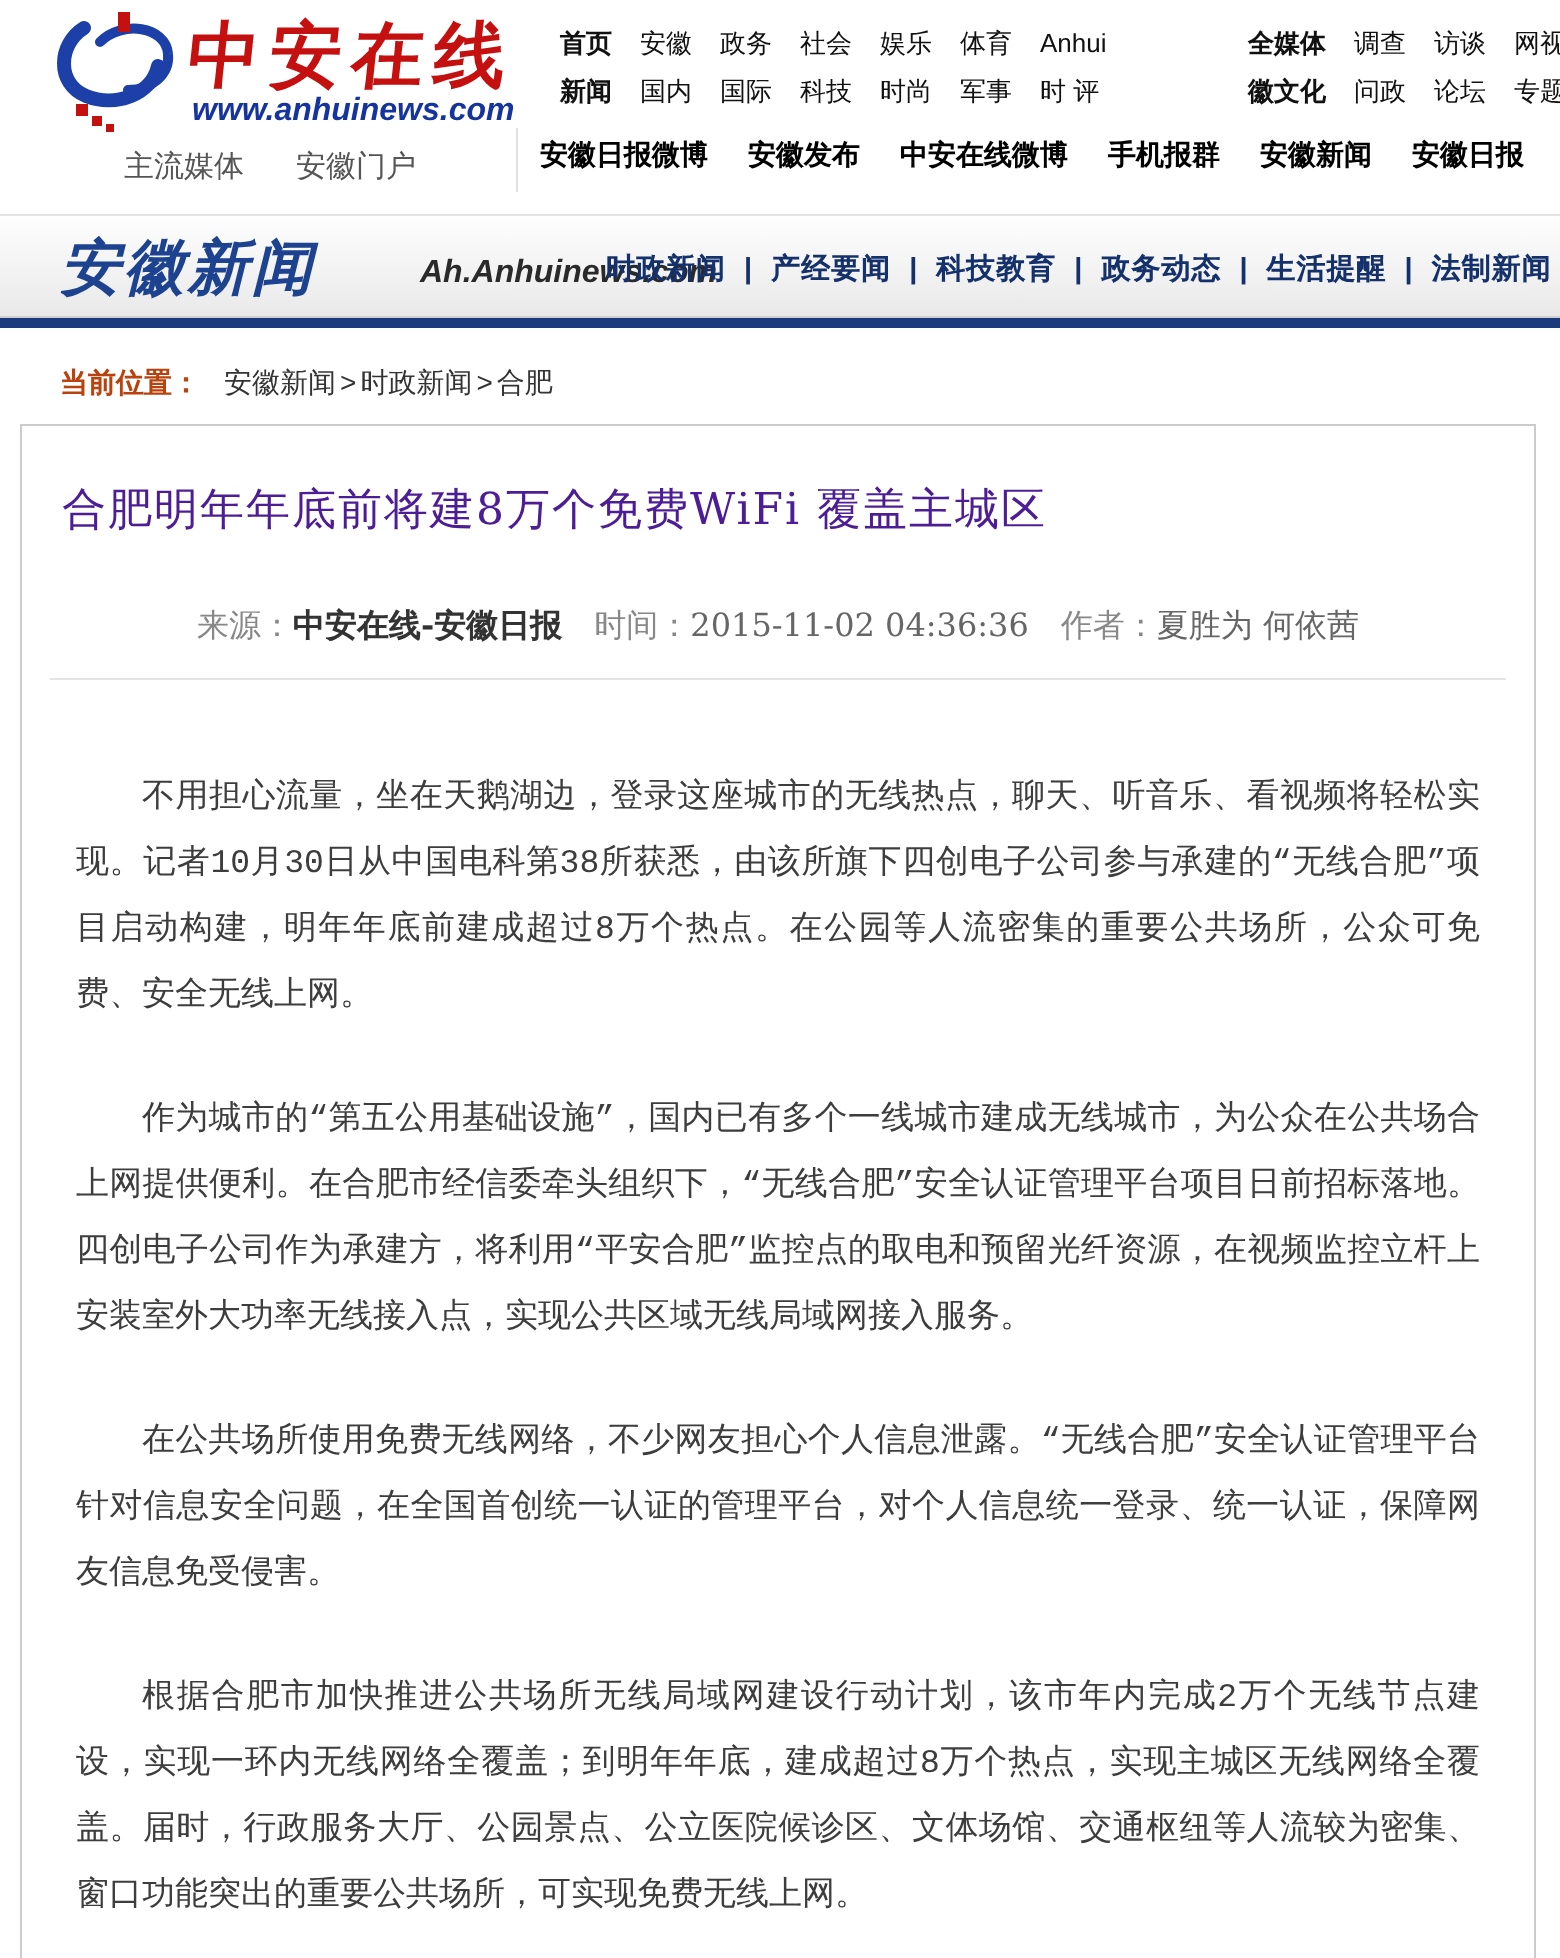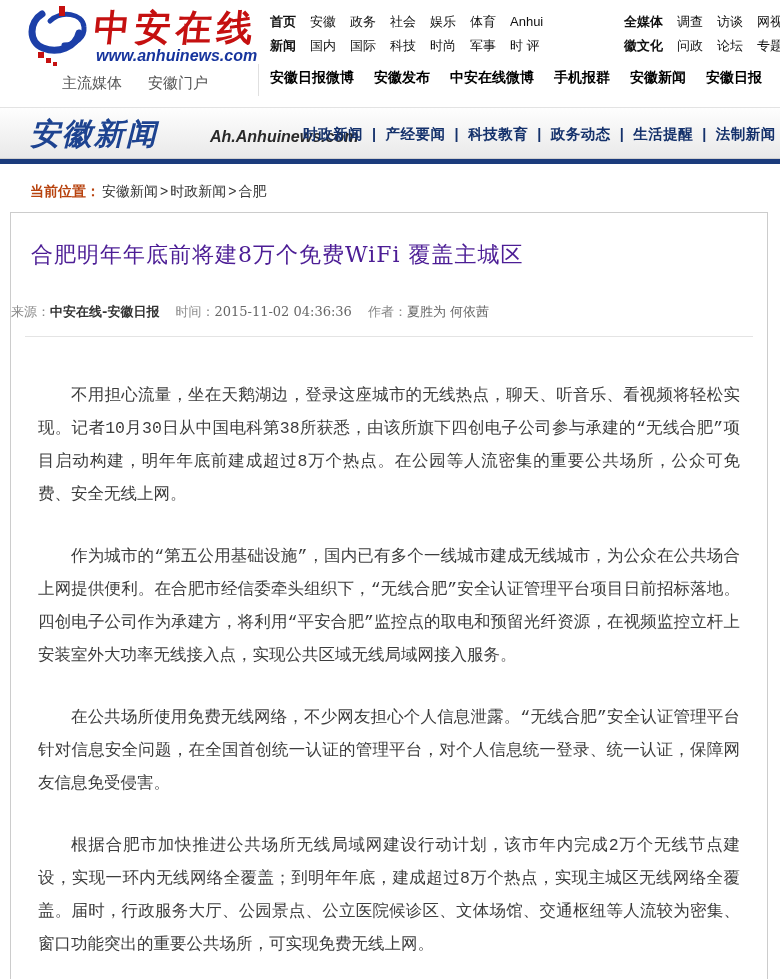--- a/index.html
+++ b/index.html
@@ -22,21 +22,21 @@
     font-size:16px; font-weight:bold; font-style:italic; color:#16349d;text-align:center;
   }
   .logo-tagline { position:absolute; left:62px; top:74px; font-size:15px; color:#555; }
   .logo-tagline span { margin-right:26px; }
   .v-divider { position:absolute; left:258px; top:64px; height:32px; border-left:1px solid #e0e0e0; }
 
   .nav-row { position:absolute; white-space:nowrap; font-size:13px; color:#111; }
   .nav-row .item { margin-right:14px; cursor:pointer; }
   .nav-row .lead { font-weight:bold; }
   .r1 { top:13px; } .r2 { top:37px; }
-  .g1 { left:270px; } .g2 { left:624px; }
+  .g1 { left:280px; } .g2 { left:624px; }
   .nav-row3 {
     position:absolute; left:270px; top:69px; white-space:nowrap;
     font-size:14px; font-weight:bold; color:#000;
   }
   .nav-row3 .item { margin-right:20px; cursor:pointer; }
 
   
   .channel {
     position:absolute; top:107px; left:0; width:780px; height:52px; box-sizing:border-box;
     background:linear-gradient(#fefefe,#e9e9e9);
@@ -55,35 +55,35 @@
     position:absolute; left:303px; top:17px; white-space:nowrap;
     font-size:14.5px; font-weight:bold; color:#14316b; letter-spacing:0.5px;text-align:right;
   }
   .channel-nav .sep { margin:0 9px; color:#14316b; }
   .channel-nav .item { cursor:pointer; }
 
   .blue-line { position:absolute; top:159px; left:0; width:780px; height:5px; background:#1b3b7c; }
 
   
   .breadcrumb { position:absolute; top:183px; left:30px; font-size:14px; color:#333; white-space:nowrap; }
-  .breadcrumb .label { color:#b8430f; font-weight:bold; margin-right:2px; }
+  .breadcrumb .label { color:#b8430f; font-weight:bold; margin-right:12px; }
   .breadcrumb .crumb { cursor:pointer; }
   .breadcrumb .sep { margin:0 2px; }
 
   
   .article {
     position:absolute; top:212px; left:10px; width:758px; height:770px;
     border:1px solid #cccccc; border-bottom:none; background:#fff; box-sizing:border-box;
     font-family:"DejaVu Serif", serif;
   }
   .article-title {
     margin:27px 20px 0 20px; text-align:left;
     font-size:22px; font-weight:normal; color:#4c1d95; letter-spacing:1px;
   }
-  .article-meta { margin-top:33px; font-size:13px; color:#888; }
+  .article-meta { text-align:center; margin-top:33px; font-size:16px; color:#888; }
   .article-meta .lbl { color:#888; }
   .article-meta .src { color:#333; font-weight:bold; }
   .article-meta .val { color:#666; }
   .article-meta .grp { margin-left:16px; }
   .meta-divider { border-bottom:1px solid #e4e4e4; margin:15px 14px 0 14px; }
   .article-body { padding:0 27px; margin-top:42px;font-family:Liberation Mono, monospace; }
   .article-body p {
     font-size:16.5px; line-height:33px; color:#3d3d3d;
     text-indent:2em; margin:0 0 29px 0; text-align:justify;
   }

